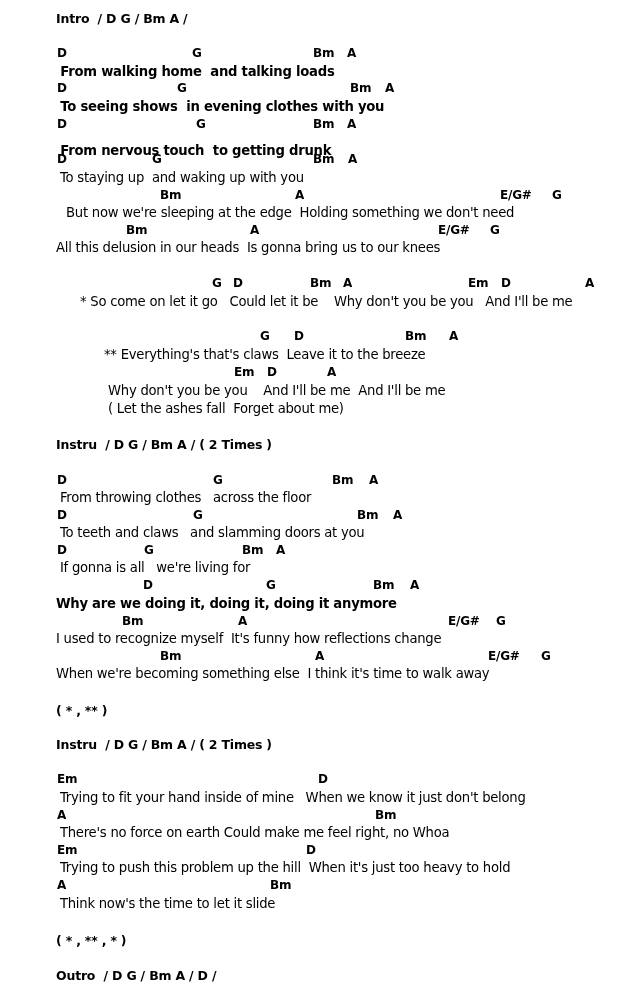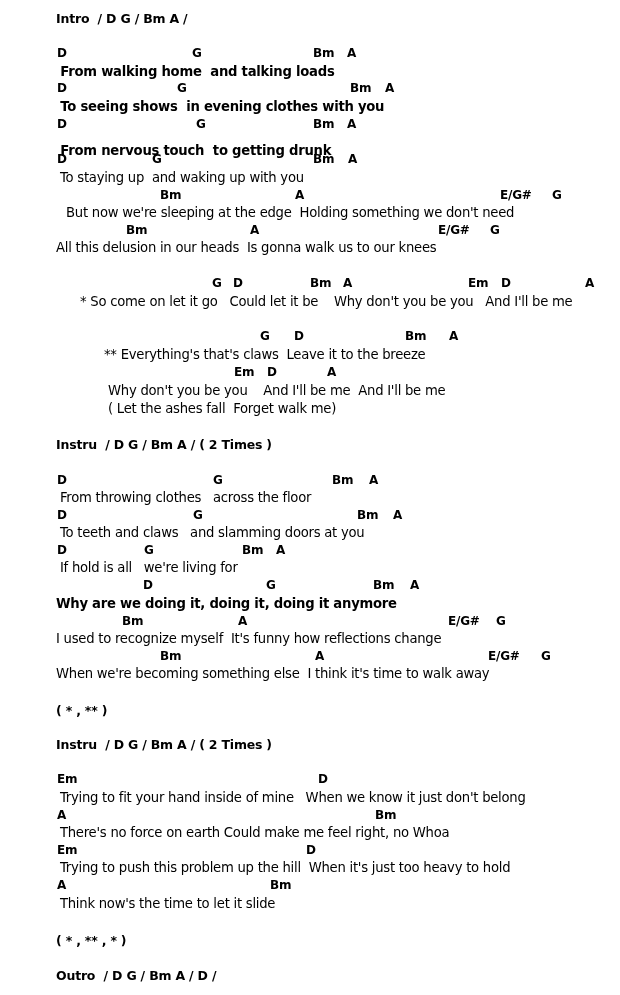--- a/index.html
+++ b/index.html
@@ -56,21 +56,21 @@
     <span class="c" style="left:552px">G</span>
   </div>
   <div class="ln lyr" style="left:56px; top:204px;margin-left:10px;">But now we're sleeping at the edge  Holding something we don't need</div>
 
   <div class="ln crd" style="left:0; top:222px; width:620px;">
     <span class="c" style="left:126px">Bm</span>
     <span class="c" style="left:250px">A</span>
     <span class="c" style="left:438px">E/G#</span>
     <span class="c" style="left:490px">G</span>
   </div>
-  <div class="ln lyr" style="left:56px; top:239px;">All this delusion in our heads  Is gonna walk us to our knees</div>
+  <div class="ln lyr" style="left:56px; top:239px;">All this delusion in our heads  Is gonna bring us to our knees</div>
 </div>
 
 <div>
   <div class="ln crd" style="left:0; top:275px; width:620px;">
     <span class="c" style="left:212px">G</span>
     <span class="c" style="left:233px">D</span>
     <span class="c" style="left:310px">Bm</span>
     <span class="c" style="left:343px">A</span>
     <span class="c" style="left:468px">Em</span>
     <span class="c" style="left:501px">D</span>
@@ -87,21 +87,21 @@
     <span class="c" style="left:449px">A</span>
   </div>
   <div class="ln lyr" style="left:104px; top:346px;">** Everything's that's claws  Leave it to the breeze</div>
 
   <div class="ln crd" style="left:0; top:364px; width:620px;">
     <span class="c" style="left:234px">Em</span>
     <span class="c" style="left:267px">D</span>
     <span class="c" style="left:327px">A</span>
   </div>
   <div class="ln lyr" style="left:108px; top:382px;">Why don't you be you    And I'll be me  And I'll be me</div>
-  <div class="ln lyr" style="left:108px; top:400px;">( Let the ashes fall  Forget walk me)</div>
+  <div class="ln lyr" style="left:108px; top:400px;">( Let the ashes fall  Forget about me)</div>
 </div>
 
 <div class="ln hdr" style="left:56px; top:436px;">Instru  / D G / Bm A / ( 2 Times )</div>
 
 <div>
   <div class="ln crd" style="left:0; top:472px; width:620px;">
     <span class="c" style="left:57px">D</span>
     <span class="c" style="left:213px">G</span>
     <span class="c" style="left:332px">Bm</span>
     <span class="c" style="left:369px">A</span>
@@ -115,21 +115,21 @@
     <span class="c" style="left:393px">A</span>
   </div>
   <div class="ln lyr" style="left:56px; top:524px;"> To teeth and claws   and slamming doors at you</div>
 
   <div class="ln crd" style="left:0; top:542px; width:620px;">
     <span class="c" style="left:57px">D</span>
     <span class="c" style="left:144px">G</span>
     <span class="c" style="left:242px">Bm</span>
     <span class="c" style="left:276px">A</span>
   </div>
-  <div class="ln lyr" style="left:56px; top:559px;"> If hold is all   we're living for</div>
+  <div class="ln lyr" style="left:56px; top:559px;"> If gonna is all   we're living for</div>
 
   <div class="ln crd" style="left:0; top:577px; width:620px;">
     <span class="c" style="left:143px">D</span>
     <span class="c" style="left:266px">G</span>
     <span class="c" style="left:373px">Bm</span>
     <span class="c" style="left:410px">A</span>
   </div>
   <div class="ln lyr" style="left:56px; top:595px;font-weight:bold;">Why are we doing it, doing it, doing it anymore</div>
 
   <div class="ln crd" style="left:0; top:613px; width:620px;">

